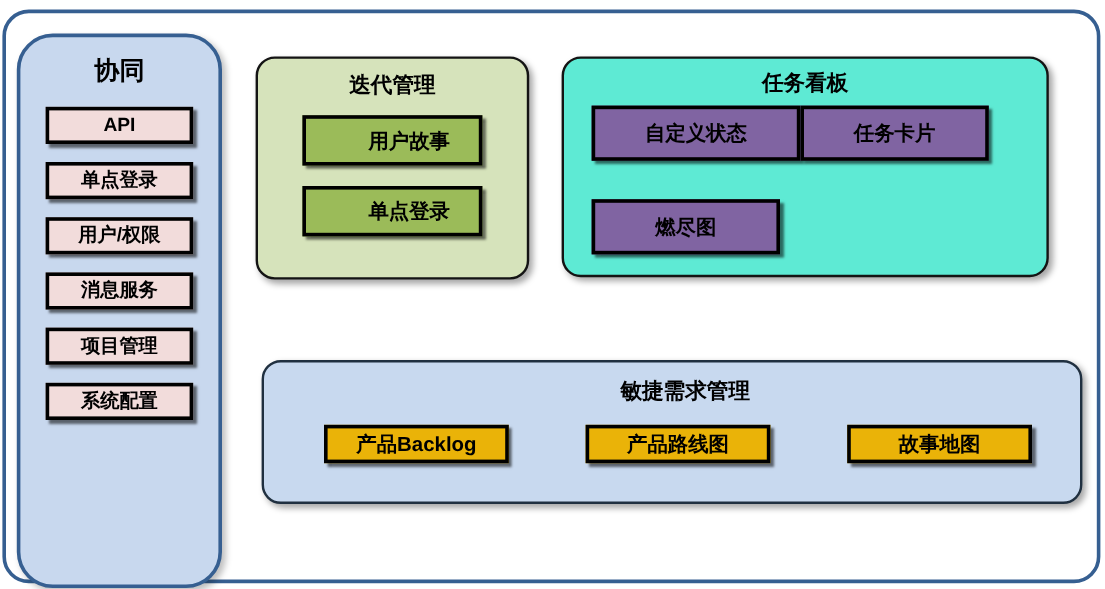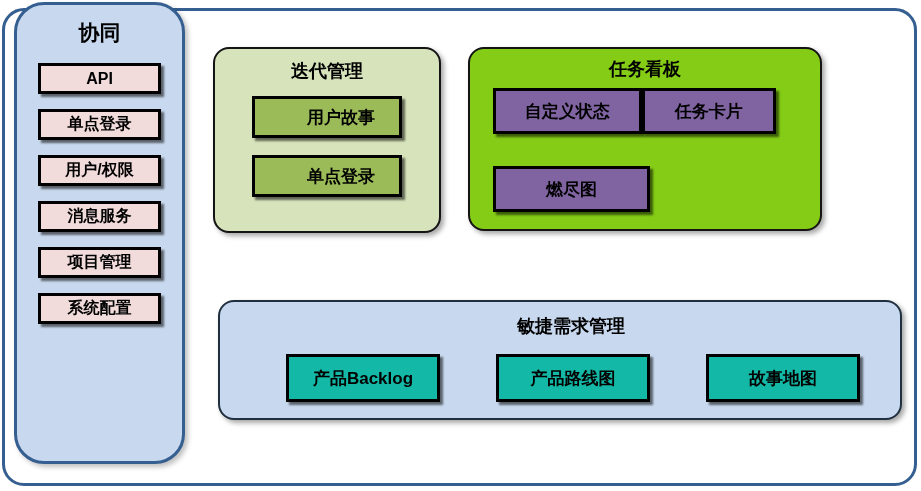--- a/index.html
+++ b/index.html
@@ -17,21 +17,21 @@
     position: absolute; left: 2px; top: 8px;
     width: 915px; height: 478px;
     box-sizing: border-box;
     border: 3px solid #365F91;
     border-radius: 22px;
     background: #ffffff;
   }
 
   
   .sidebar {
-    position: absolute; left: 14px; top: 2px;
+    position: absolute; left: 14px; top: 28px;
     width: 171px; height: 462px;
     box-sizing: border-box;
     background: #C8D8EE;
     border: 3px solid #365F91;
     border-radius: 30px;
     box-shadow: 3px 3px 5px rgba(0,0,0,0.25);
   }
   .sidebar-title {
     margin-top: 14px;
     text-align: center;
@@ -76,38 +76,38 @@
     white-space: nowrap;
   }
 
   
   .g-green { left: 213px; top: 47px; width: 228px; height: 186px; background: #D6E3BB; font-family: Liberation Mono, monospace; }
   .g-green .group-title { margin-top: 10px; }
   .g-green .col { margin-top: 13px; display: flex; flex-direction: column; align-items: center; gap: 17px; }
   .g-green .box { width: 150px; height: 42px; background: #9BBB59; padding-left: 28px; }
 
   
-  .g-purple { left: 468px; top: 47px; width: 354px; height: 184px; background: #84cc16; }
+  .g-purple { left: 468px; top: 47px; width: 406px; height: 184px; background: #5eead4; }
   .g-purple .group-title { margin-top: 8px; }
   .g-purple .row { display: flex; padding-left: 23px; }
   .g-purple .row1 { margin-top: 7px; }
   .g-purple .row2 { margin-top: 32px; }
   .g-purple .box { height: 46px; background: #8064A2; }
   .g-purple .box.w1 { width: 157px; margin-right: 44px; }
   .g-purple .box.w2 { width: 174px; }
 
   
   .g-blue { left: 218px; top: 300px; width: 684px; height: 120px; background: #C8D9EF; border-color: #203040; }
   .g-blue .group-title { margin-top: 12px; padding-left: 22px; }
   .g-blue .row {
     margin-top: 16px;
     display: flex; justify-content: space-between;
     padding: 0 40px 0 50px;
   }
-  .g-blue .box { width: 154px; height: 48px; background: #14b8a6; margin-left: 16px; }
+  .g-blue .box { width: 154px; height: 32px; background: #eab308; }
 </style>
 </head>
 <body>
 
 <div class="canvas">
   <div class="frame"></div>
 
   <div class="sidebar">
     <div class="sidebar-title">协同</div>
     <div class="sidebar-list">

